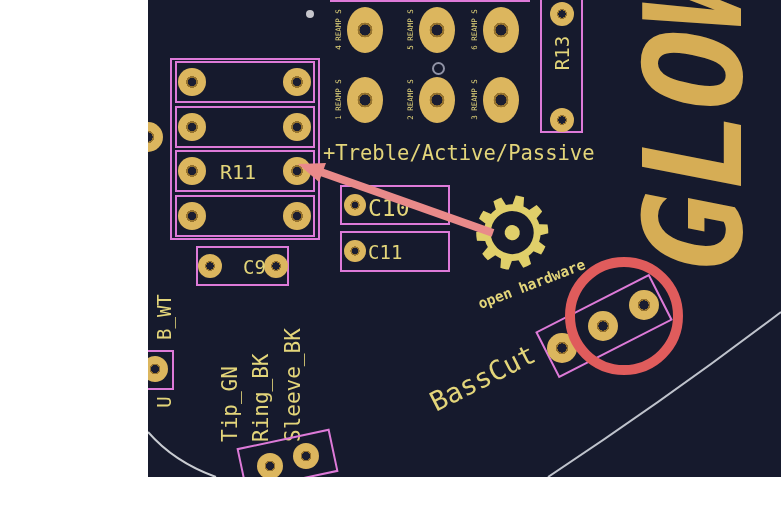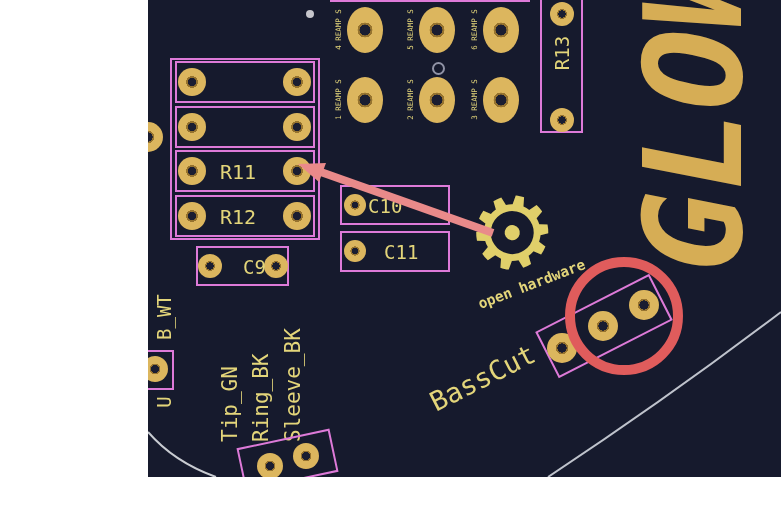--- a/index.html
+++ b/index.html
@@ -59,35 +59,35 @@
     <span class="pad" style="left:30px;top:68px;width:28px;height:28px;"></span>
     <span class="pad" style="left:135px;top:68px;width:28px;height:28px;"></span>
     <span class="pad" style="left:30px;top:113px;width:28px;height:28px;"></span>
     <span class="pad" style="left:135px;top:113px;width:28px;height:28px;"></span>
     <span class="pad" style="left:30px;top:157px;width:28px;height:28px;"></span>
     <span class="pad" style="left:135px;top:157px;width:28px;height:28px;"></span>
     <span class="pad" style="left:30px;top:202px;width:28px;height:28px;"></span>
     <span class="pad" style="left:135px;top:202px;width:28px;height:28px;"></span>
 
     <span class="silk" style="left:53px;top:160px;width:74px;font-size:20px;text-align:center;">R11</span>
-    <span class="silk" style="left:53px;top:205px;width:74px;font-size:20px;text-align:center;">R12</span>
 
     <span class="prect" style="left:48px;top:246px;width:93px;height:40px;"></span>
     <span class="pad" style="left:50px;top:254px;width:24px;height:24px;"></span>
     <span class="pad" style="left:116px;top:254px;width:24px;height:24px;"></span>
     <span class="silk" style="left:70px;top:256px;width:48px;font-size:19px;text-align:right;">C9</span>
 
     <span class="prect" style="left:192px;top:185px;width:110px;height:40px;"></span>
     <span class="pad" style="left:196px;top:194px;width:22px;height:22px;"></span>
-    <span class="silk" style="left:220px;top:195px;font-size:19px;">C10</span>
+    <span class="silk" style="left:220px;top:195px;font-size:23px;">C10</span>
 
     <span class="prect" style="left:192px;top:231px;width:110px;height:41px;"></span>
     <span class="pad" style="left:196px;top:240px;width:22px;height:22px;"></span>
-    <span class="silk" style="left:236px;top:241px;font-size:19px;">C11</span>
+    <span class="silk" style="left:220px;top:241px;font-size:19px;">C11</span>
 
+    <span class="silk" style="left:175px;top:141px;font-size:20.5px;">+Treble/Active/Passive</span>
 
     <div class="silk" style="left:312px;top:182px;width:104px;height:104px;font-size:100px;line-height:104px;text-align:center;
                 font-family:'DejaVu Sans', sans-serif;color:#e0cf6a;transform:rotate(12deg);">⚙</div>
     <span class="silk" style="left:320px;top:276px;width:128px;height:18px;font-size:14.5px;font-weight:bold;text-align:center;transform:rotate(-21deg);">open hardware</span>
 
     <span class="silk" style="left:258px;top:362px;width:155px;height:36px;font-size:27px;text-align:center;transform:rotate(-27deg);">BassCut</span>
     <span class="prect" style="left:392px;top:300px;width:128px;height:52px;transform:rotate(-27deg);"></span>
     <span class="pad" style="left:399px;top:333px;width:30px;height:30px;"></span>
     <span class="pad" style="left:440px;top:311px;width:30px;height:30px;"></span>
     <span class="pad" style="left:481px;top:290px;width:30px;height:30px;"></span>

